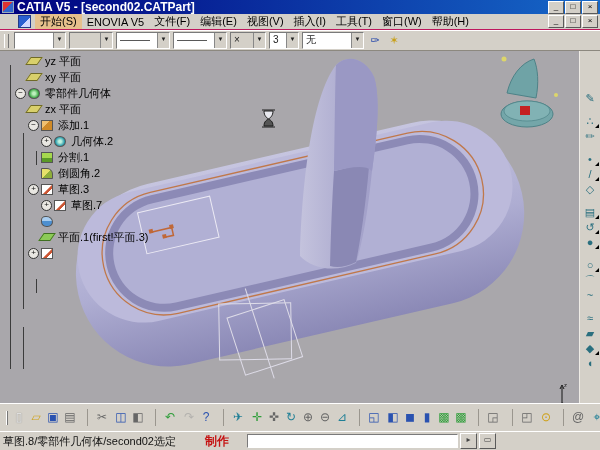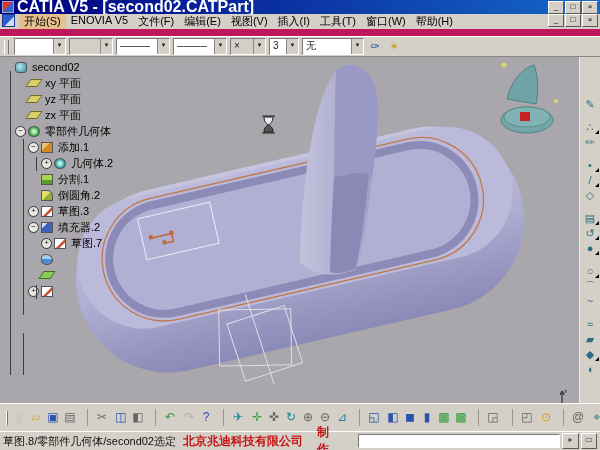--- a/index.html
+++ b/index.html
@@ -2,26 +2,26 @@
 <html><head>
 <meta charset="utf-8">
 <style>
   html,body{margin:0;padding:0;}
   body{width:600px;height:450px;overflow:hidden;font-family:"Liberation Sans",sans-serif;background:#d4d0c8;}
   .app{width:600px;height:450px;display:flex;flex-direction:column;}
 
   
   .titlebar{height:14px;background:linear-gradient(90deg,#00007e,#1668c8);display:flex;align-items:center;padding:0 2px;flex:0 0 auto;}
   .app-icon{width:10px;height:10px;margin-right:3px;background:linear-gradient(135deg,#d33 50%,#36c 50%);border:1px solid #9ab;}
-  .titlebar .title{color:#fff;font-size:16px;font-weight:bold;white-space:nowrap;flex:1;line-height:12px;}
+  .titlebar .title{color:#fff;font-size:12px;font-weight:bold;white-space:nowrap;flex:1;line-height:12px;}
   .winbtns{display:flex;gap:1px;}
   .wbtn{width:14px;height:11px;background:#d4d0c8;border:1px solid;border-color:#fff #5a5a5a #5a5a5a #fff;font-size:8px;line-height:9px;text-align:center;color:#000;}
 
   
-  .menubar{height:15px;display:flex;background:#d4d0c8;font-size:11px;border-bottom:7px solid #be185d;flex:0 0 auto;}
+  .menubar{height:15px;display:flex;align-items:center;background:#d4d0c8;font-size:11px;border-bottom:1px solid #be185d;flex:0 0 auto;padding-left:16px;}
   .doc-icon{width:11px;height:11px;margin:0 4px 0 2px;background:linear-gradient(135deg,#2a5fd0 55%,#cfd8ff 55%);border:1px solid #223a88;}
   .menu-item{padding:0 5px;white-space:nowrap;color:#000;}
   .menu-item.active{background:#e6c08c;}
   .menubar .winbtns{margin-left:auto;margin-right:2px;}
 
   
   .toolbar-top{height:19px;display:flex;align-items:center;gap:3px;padding-left:4px;background:#d4d0c8;border-top:1px solid #fff;border-bottom:1px solid #8c887f;flex:0 0 auto;}
   .grip{width:3px;height:14px;border-left:1px solid #fff;border-right:1px solid #777;margin-right:2px;}
   .combo{height:15px;border:1px solid;border-color:#7a7a7a #fff #fff #7a7a7a;background:#fff;display:inline-flex;align-items:stretch;font-size:10px;}
   .combo.disabled{background:#d4d0c8;color:#7d7a73;}
@@ -262,56 +262,50 @@
       </g>
     </svg>
 
     <div class="tree">
       <div class="vline" style="left:8px;top:12px;height:304px;"></div>
       <div class="vline" style="left:21px;top:80px;height:176px;"></div>
       <div class="vline" style="left:34px;top:98px;height:14px;"></div>
       <div class="vline" style="left:34px;top:226px;height:14px;"></div>
       <div class="vline" style="left:21px;top:274px;height:42px;"></div>
 
-        <div class="tree-row">
-          <span class="spacer" style="width: 0px;"></span>
-          <span class="expander none"></span>
-          <span class="ticon part-icon"></span>
-          <span class="tlabel">second02</span>
+
+        <div class="tree-row">
+          <span class="spacer" style="width: 13px;"></span>
+          <span class="expander none"></span>
+          <span class="ticon plane-icon"></span>
+          <span class="tlabel">yz 平面</span>
         </div>
 
         <div class="tree-row">
           <span class="spacer" style="width: 13px;"></span>
           <span class="expander none"></span>
           <span class="ticon plane-icon"></span>
           <span class="tlabel">xy 平面</span>
-        </div>
-
-        <div class="tree-row">
-          <span class="spacer" style="width: 13px;"></span>
-          <span class="expander none"></span>
-          <span class="ticon plane-icon"></span>
-          <span class="tlabel">yz 平面</span>
-        </div>
-
-        <div class="tree-row">
-          <span class="spacer" style="width: 13px;"></span>
-          <span class="expander none"></span>
-          <span class="ticon plane-icon"></span>
-          <span class="tlabel">zx 平面</span>
         </div>
 
         <div class="tree-row">
           <span class="spacer" style="width: 13px;"></span>
           <span class="expander minus"></span>
           <span class="ticon partbody-icon"></span>
           <span class="tlabel">零部件几何体</span>
         </div>
 
         <div class="tree-row">
+          <span class="spacer" style="width: 13px;"></span>
+          <span class="expander none"></span>
+          <span class="ticon plane-icon"></span>
+          <span class="tlabel">zx 平面</span>
+        </div>
+
+        <div class="tree-row">
           <span class="spacer" style="width: 26px;"></span>
           <span class="expander minus"></span>
           <span class="ticon add-icon"></span>
           <span class="tlabel">添加.1</span>
         </div>
 
         <div class="tree-row">
           <span class="spacer" style="width: 39px;"></span>
           <span class="expander plus"></span>
           <span class="ticon body-icon"></span>
@@ -335,46 +329,41 @@
 
 
         <div class="tree-row">
           <span class="spacer" style="width: 26px;"></span>
           <span class="expander plus"></span>
           <span class="ticon sketch-icon"></span>
           <span class="tlabel">草图.3</span>
         </div>
 
 
-        <div class="tree-row">
-          <span class="spacer" style="width: 26px;"></span>
-          <span class="expander minus"></span>
-          <span class="ticon fill-icon"></span>
-          <span class="tlabel">填充器.2</span>
-        </div>
 
         <div class="tree-row">
           <span class="spacer" style="width: 39px;"></span>
           <span class="expander plus"></span>
           <span class="ticon sketch-icon"></span>
           <span class="tlabel">草图.7</span>
         </div>
 
 
 
         <div class="tree-row">
           <span class="spacer" style="width: 26px;"></span>
           <span class="expander none"></span>
           <span class="ticon surface-icon"></span>
         </div>
 
         <div class="tree-row">
           <span class="spacer" style="width: 26px;"></span>
           <span class="expander none"></span>
           <span class="ticon planefeat-icon"></span>
+          <span class="tlabel">平面.1(first!平面.3)</span>
         </div>
 
         <div class="tree-row">
           <span class="spacer" style="width: 26px;"></span>
           <span class="expander plus"></span>
           <span class="ticon sketch-icon"></span>
         </div>
 
     </div>
 
@@ -471,20 +460,19 @@
       <span class="bt-icon c-yellow">⊙</span>
 
       <span class="bt-icon sep c-grey">@</span>
 
       <span class="bt-icon c-teal">⌖</span>
 
   </div>
 
   <div class="statusbar">
     <span class="status-left">草图.8/零部件几何体/second02选定</span>
-    <span class="company">北京兆迪科技有限公司</span>
     <span class="made">制作</span>
     <input class="power-input" type="text" value="" style="">
     <span class="sb-btn">▸</span>
     <span class="sb-btn">▭</span>
   </div>
 
 </div>
 
 </body></html>

